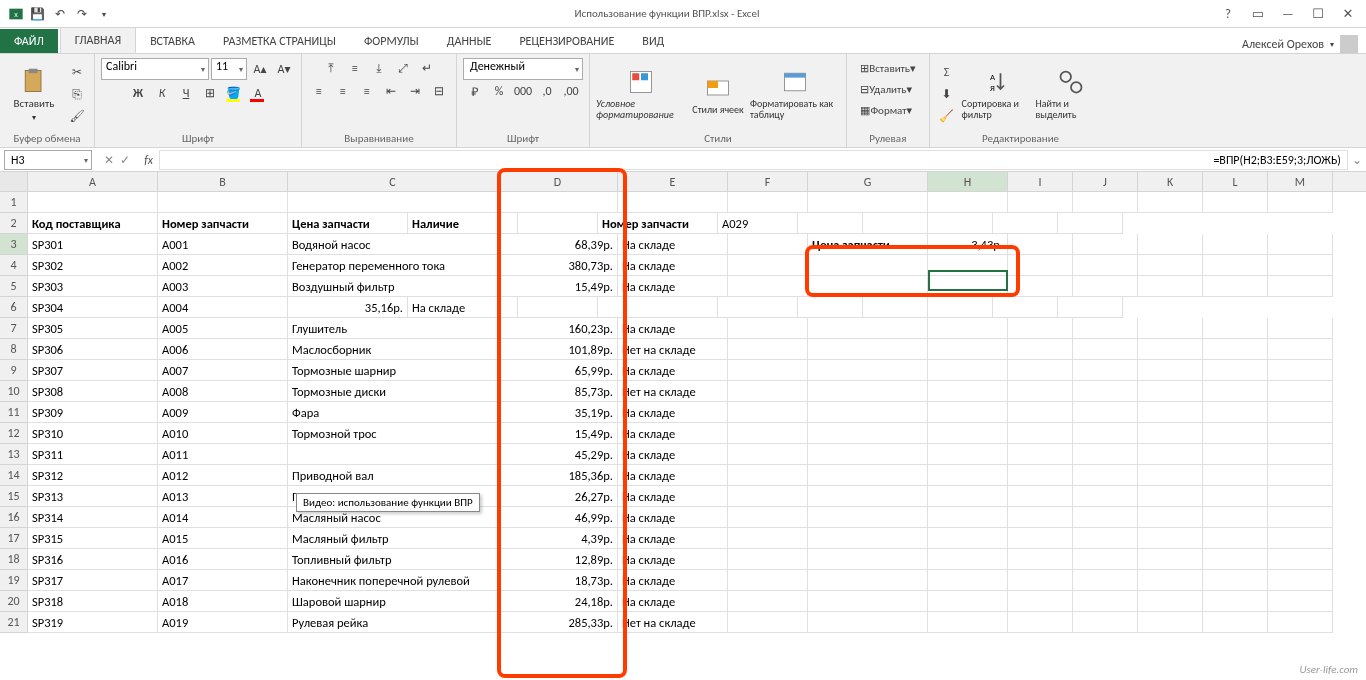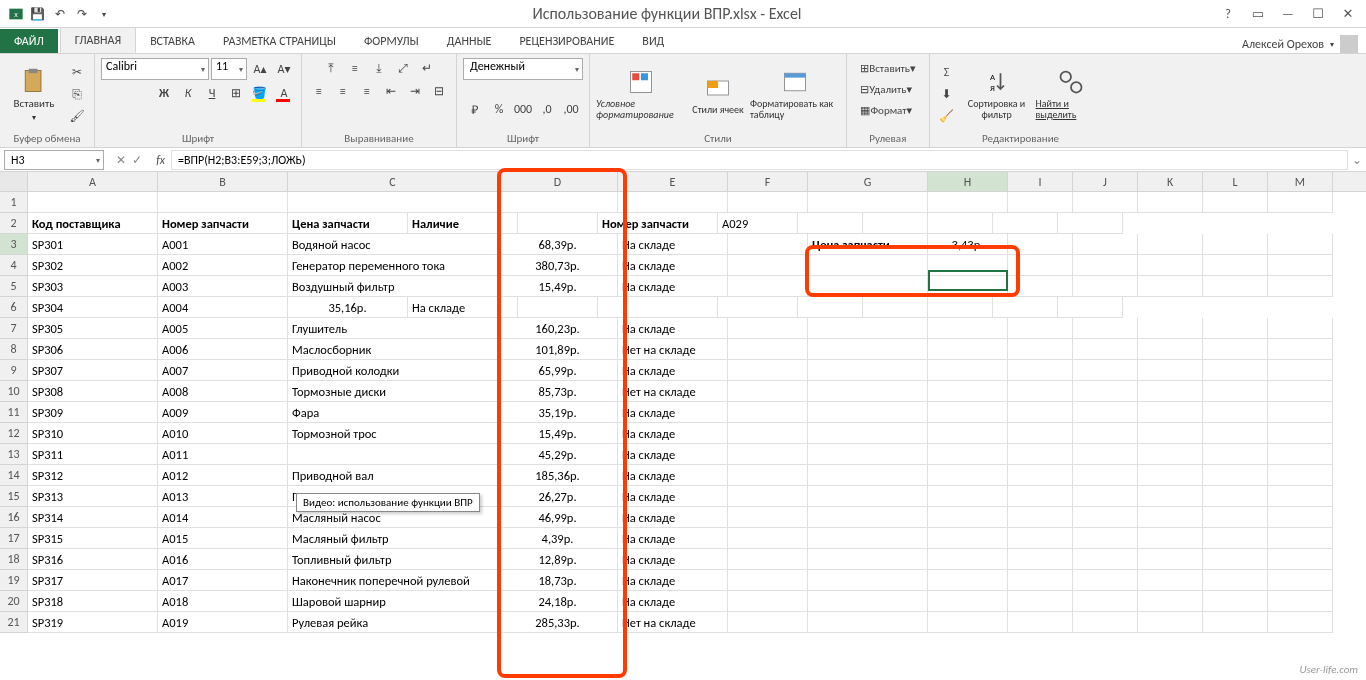--- a/index.html
+++ b/index.html
@@ -1,20 +1,20 @@
 <!DOCTYPE html>
 <html><head>
 <meta charset="utf-8">
 <style>
 *{margin:0;padding:0;box-sizing:border-box;font-family:"Segoe UI",Calibri,Arial,sans-serif;}
 body{background:#fff;width:1366px;height:680px;overflow:hidden;font-size:12px;}
 .titlebar{height:28px;background:#fff;display:flex;align-items:center;border-bottom:1px solid #d4d4d4;}
 .qat{display:flex;align-items:center;gap:2px;padding:0 6px;}
 .qat-item{width:20px;height:20px;display:flex;align-items:center;justify-content:center;color:#444;cursor:pointer;}
-.title-text{flex:1;text-align:center;color:#555;font-size:16px;}
+.title-text{flex:1;text-align:center;color:#555;font-size:11px;}
 .win-controls{display:flex;gap:2px;padding-right:4px;}
 .win-btn{width:28px;height:22px;display:flex;align-items:center;justify-content:center;color:#555;font-size:13px;}
 .ribbon-tabs{height:26px;background:#fff;display:flex;align-items:flex-end;border-bottom:1px solid #d4d4d4;}
 .file-tab{background:#217346;color:#fff;padding:5px 14px;font-size:12px;margin-right:2px;}
 .tab{padding:5px 14px;font-size:12px;color:#444;cursor:pointer;}
 .tab.active{border:1px solid #d4d4d4;border-bottom:1px solid #f1f1f1;background:#f1f1f1;}
 .user-area{margin-left:auto;display:flex;align-items:center;padding-right:8px;gap:6px;font-size:12px;color:#444;}
 .avatar{width:18px;height:18px;background:#ccc;}
 .ribbon{height:94px;background:#f1f1f1;border-bottom:1px solid #d4d4d4;display:flex;}
 .group{border-right:1px solid #d4d4d4;padding:4px 6px 2px 6px;display:flex;flex-direction:column;}
@@ -25,36 +25,36 @@
 .mini-col{display:flex;flex-direction:column;gap:2px;}
 .mini-btn{width:22px;height:20px;display:flex;align-items:center;justify-content:center;color:#444;cursor:pointer;font-size:12px;border:1px solid transparent;}
 .font-row{display:flex;gap:2px;align-items:center;}
 .font-select{height:22px;border:1px solid #ababab;background:#fff;font-size:12px;padding:0 18px 0 4px;position:relative;}
 .font-name{width:108px;}
 .font-size{width:36px;}
 .dd-arrow{position:absolute;right:3px;top:50%;transform:translateY(-50%);font-size:8px;color:#666;}
 .num-row{display:flex;gap:2px;align-items:center;}
 .combo{height:22px;border:1px solid #ababab;background:#fff;padding:0 18px 0 6px;font-size:12px;position:relative;width:120px;}
 .formula-bar{height:24px;background:#fff;border-bottom:1px solid #d4d4d4;display:flex;align-items:center;}
-.name-box{width:100px;height:20px;border:1px solid #ababab;margin:0 4px;padding:0 6px;font-size:12px;display:flex;align-items:center;position:relative;}
+.name-box{width:88px;height:20px;border:1px solid #ababab;margin:0 4px;padding:0 6px;font-size:12px;display:flex;align-items:center;position:relative;}
 .fx-btns{display:flex;gap:6px;padding:0 8px;color:#888;}
 .fx-label{font-style:italic;color:#555;padding:0 6px;}
-.formula-input{flex:1;height:20px;border:1px solid #e0e0e0;padding:0 6px;font-size:12px;display:flex;align-items:center;}
+.formula-input{flex:1;height:20px;border:1px solid #e0e0e0;padding:0 6px;font-size:12px;display:flex;align-items:center;justify-content:flex-end;}
 .fb-expand{width:18px;text-align:center;color:#888;}
 .grid-wrap{position:relative;overflow:hidden;}
 .col-headers{height:20px;display:flex;background:#f0f0f0;border-bottom:1px solid #d4d4d4;}
 .sel-all{width:28px;border-right:1px solid #d4d4d4;background:#e8e8e8;}
 .col-h{border-right:1px solid #d4d4d4;text-align:center;font-size:12px;color:#555;line-height:20px;background:#f0f0f0;}
 .col-h.active{background:#d3e3d1;}
 .row{display:flex;height:21px;}
 .row-h{width:28px;border-right:1px solid #d4d4d4;border-bottom:1px solid #d4d4d4;text-align:center;font-size:12px;color:#555;line-height:21px;background:#f0f0f0;}
 .row-h.active{background:#d3e3d1;}
 .cell{border-right:1px solid #e0e0e0;border-bottom:1px solid #e0e0e0;padding:0 4px;font-size:12.5px;line-height:21px;overflow:hidden;white-space:nowrap;color:#000;}
 .cell.header{font-weight:700;}
-.cell.right{text-align:center;}
+.cell.right{text-align:right;}
 .cA{width:130px;}.cB{width:130px;}.cC{width:210px;}.cD{width:120px;}.cE{width:110px;}.cF{width:80px;}.cG{width:120px;}.cH{width:80px;}.cI{width:65px;}.cJ{width:65px;}.cK{width:65px;}.cL{width:65px;}.cM{width:65px;}
 .highlight-d{position:absolute;border:4px solid #ff3b00;border-radius:8px;pointer-events:none;top:168px;left:497px;width:130px;height:510px;}
 .highlight-gh{position:absolute;border:4px solid #ff3b00;border-radius:8px;pointer-events:none;top:245px;left:805px;width:215px;height:52px;}
 .active-cell{position:absolute;border:2px solid #217346;pointer-events:none;top:270px;left:928px;width:80px;height:21px;}
 .tooltip{position:absolute;top:493px;left:296px;background:#fff;border:1px solid #888;padding:2px 6px;font-size:11px;box-shadow:2px 2px 3px rgba(0,0,0,0.2);}
 .watermark{position:absolute;bottom:4px;right:8px;color:#999;font-size:11px;font-style:italic;}
 </style>
 </head>
 <body>
 
@@ -111,21 +111,21 @@
       <div class="mini-col">
         <div class="mini-btn">✂</div>
         <div class="mini-btn">⎘</div>
         <div class="mini-btn">🖌</div>
       </div>
     </div>
     <div class="group-label">Буфер обмена</div>
   </div>
 
   <div class="group">
-    <div class="group-body" style="flex-direction:column;align-items:flex-end;gap:3px;">
+    <div class="group-body" style="flex-direction:column;align-items:center;gap:3px;">
       <div class="font-row">
         <div class="font-select font-name"><span>Calibri</span><span class="dd-arrow">▾</span></div>
         <div class="font-select font-size"><span>11</span><span class="dd-arrow">▾</span></div>
         <div class="mini-btn">A▴</div>
         <div class="mini-btn">A▾</div>
       </div>
       <div class="font-row">
         <div class="mini-btn">
             <b>Ж</b>
           </div>
@@ -158,21 +158,21 @@
         <div class="mini-btn">≡</div>
         <div class="mini-btn">⇤</div>
         <div class="mini-btn">⇥</div>
         <div class="mini-btn">⊟</div>
       </div>
     </div>
     <div class="group-label">Выравнивание</div>
   </div>
 
   <div class="group">
-    <div class="group-body" style="flex-direction:column;gap:19px;">
+    <div class="group-body" style="flex-direction:column;gap:1px;">
       <div class="combo"><span>Денежный</span><span class="dd-arrow">▾</span></div>
       <div class="num-row">
         <div class="mini-btn">₽</div>
         <div class="mini-btn">%</div>
         <div class="mini-btn">000</div>
         <div class="mini-btn">,0</div>
         <div class="mini-btn">,00</div>
       </div>
     </div>
     <div class="group-label">Шрифт</div>
@@ -221,28 +221,28 @@
         <div class="mini-btn">Σ</div>
         <div class="mini-btn">⬇</div>
         <div class="mini-btn">🧹</div>
       </div>
       <div class="big-btn" style="width:70px;">
           <svg viewBox="0 0 32 32">
             <text x="8" y="14" font-size="10">A</text>
             <text x="8" y="26" font-size="10">Я</text>
             <path d="M20 6 L20 24 M16 20 L20 24 L24 20" stroke="#555" fill="none" stroke-width="2"></path>
           </svg>
-          <span style="font-size:10px;line-height:1.1;text-align:center;">Сортировка и фильтр</span>
+          <span style="font-size:10px;line-height:1.1;">Сортировка и фильтр</span>
         </div>
       <div class="big-btn" style="width:70px;">
           <svg viewBox="0 0 32 32">
             <circle cx="10" cy="10" r="6" fill="none" stroke="#555" stroke-width="2"></circle>
             <circle cx="22" cy="22" r="6" fill="none" stroke="#555" stroke-width="2"></circle>
           </svg>
-          <span style="font-size:10px;line-height:1.1;text-decoration:underline;">Найти и выделить</span>
+          <span style="font-size:10px;line-height:1.1;">Найти и выделить</span>
         </div>
     </div>
     <div class="group-label">Редактирование</div>
   </div>
 </div>
 
 <div class="formula-bar">
   <div class="name-box">
       <span>H3</span>
       <span class="dd-arrow">▾</span>
@@ -402,21 +402,21 @@
         <div class="cell cI"></div>
         <div class="cell cJ"></div>
         <div class="cell cK"></div>
         <div class="cell cL"></div>
         <div class="cell cM"></div>
       </div>
       <div class="row">
         <div class="row-h">9</div>
         <div class="cell cA">SP307</div>
         <div class="cell cB">A007</div>
-        <div class="cell cC">Приводной колодки</div>
+        <div class="cell cC">Тормозные шарнир</div>
         <div class="cell cD right">65,99р.</div>
         <div class="cell cE">На складе</div>
         <div class="cell cF"></div>
         <div class="cell cG"></div>
         <div class="cell cH"></div>
         <div class="cell cI"></div>
         <div class="cell cJ"></div>
         <div class="cell cK"></div>
         <div class="cell cL"></div>
         <div class="cell cM"></div>

